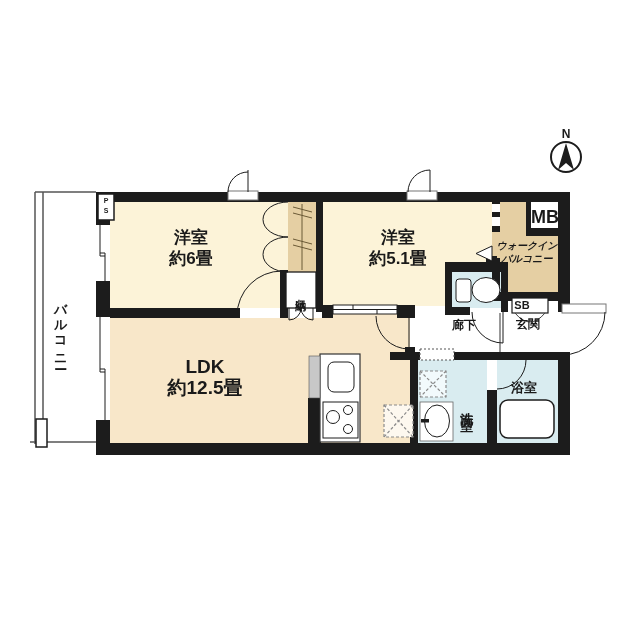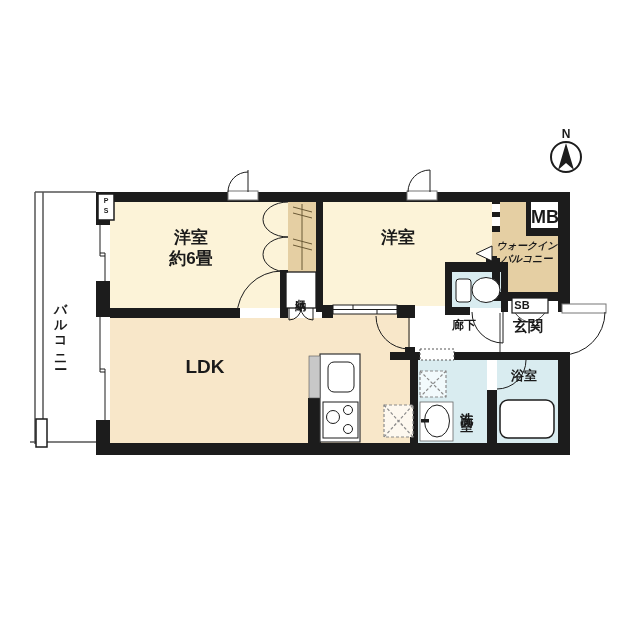--- a/index.html
+++ b/index.html
@@ -184,24 +184,26 @@
     </g>
   </svg>
 
   <div class="lbl b" style="left:131px;top:227px;width:120px;font-size:17px;">
     <span style="display:block">洋室</span>
     <span style="display:block">約6畳</span>
   </div>
 
   <div class="lbl b" style="left:338px;top:227px;width:120px;font-size:17px;">
     <span style="display:block">洋室</span>
+    <span style="display:block">約5.1畳</span>
   </div>
 
   <div class="lbl b" style="left:125px;top:357px;width:160px;font-size:19px;line-height:1.1;">
     <span style="display:block">LDK</span>
+    <span style="display:block">約12.5畳</span>
   </div>
 
   <div class="lbl sb vert" style="left:52px;top:280px;height:100px;font-size:13px;">バルコニー</div>
 
   <div class="lbl sb vert" style="left:293px;top:276px;height:30px;font-size:11px;letter-spacing:1px;">収納</div>
 
   <div class="lbl sb" style="left:482px;top:240px;width:90px;font-size:10px;line-height:1.25;font-style:italic;">
     <span style="display:block">ウォークイン</span>
     <span style="display:block">バルコニー</span>
   </div>
@@ -210,21 +212,21 @@
 
   <div class="lbl sb" style="left:512px;top:299px;width:20px;font-size:11px;">SB</div>
 
   <div class="lbl" style="left:98px;top:196px;width:16px;font-size:7px;line-height:1.4;font-weight:700;">
     <span style="display:block">P</span>
     <span style="display:block">S</span>
   </div>
 
   <div class="lbl b" style="left:434px;top:318px;width:60px;font-size:12px;">廊下</div>
 
-  <div class="lbl b" style="left:498px;top:317px;width:60px;font-size:15px;text-align:center;">玄関</div>
+  <div class="lbl b" style="left:498px;top:317px;width:60px;font-size:12px;text-align:center;">玄関</div>
 
   <div class="lbl sb vert" style="left:458px;top:368px;height:76px;font-size:13px;letter-spacing:3px;">洗面室</div>
 
-  <div class="lbl sb" style="left:493px;top:368px;width:62px;font-size:13px;">浴室</div>
+  <div class="lbl sb" style="left:493px;top:380px;width:62px;font-size:13px;">浴室</div>
 
   <div class="lbl b" style="left:551px;top:127px;width:30px;font-size:12px;">N</div>
 
 </div>
 
 </body></html>

